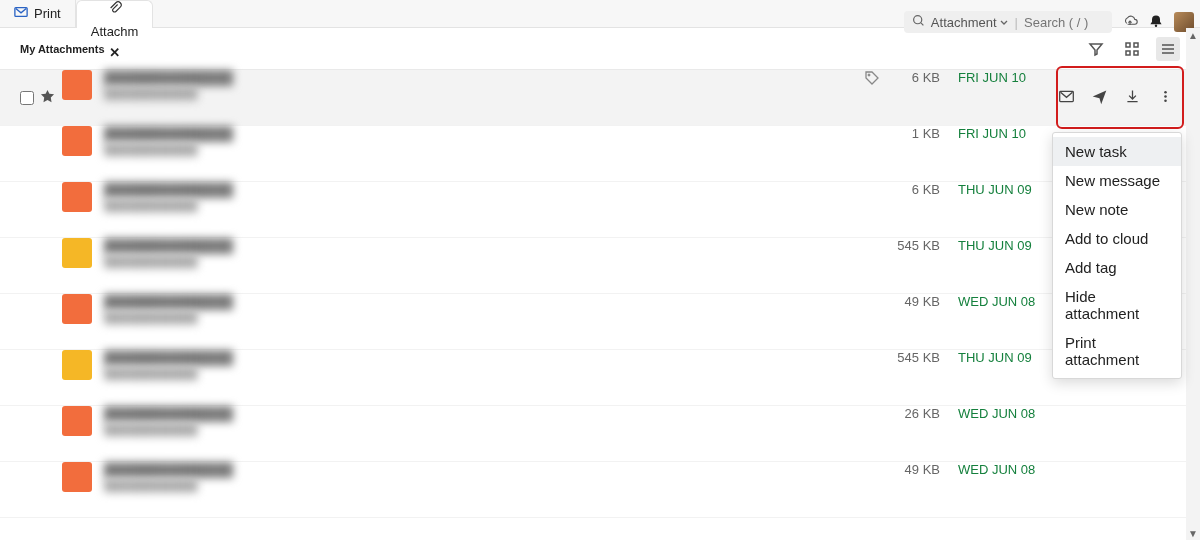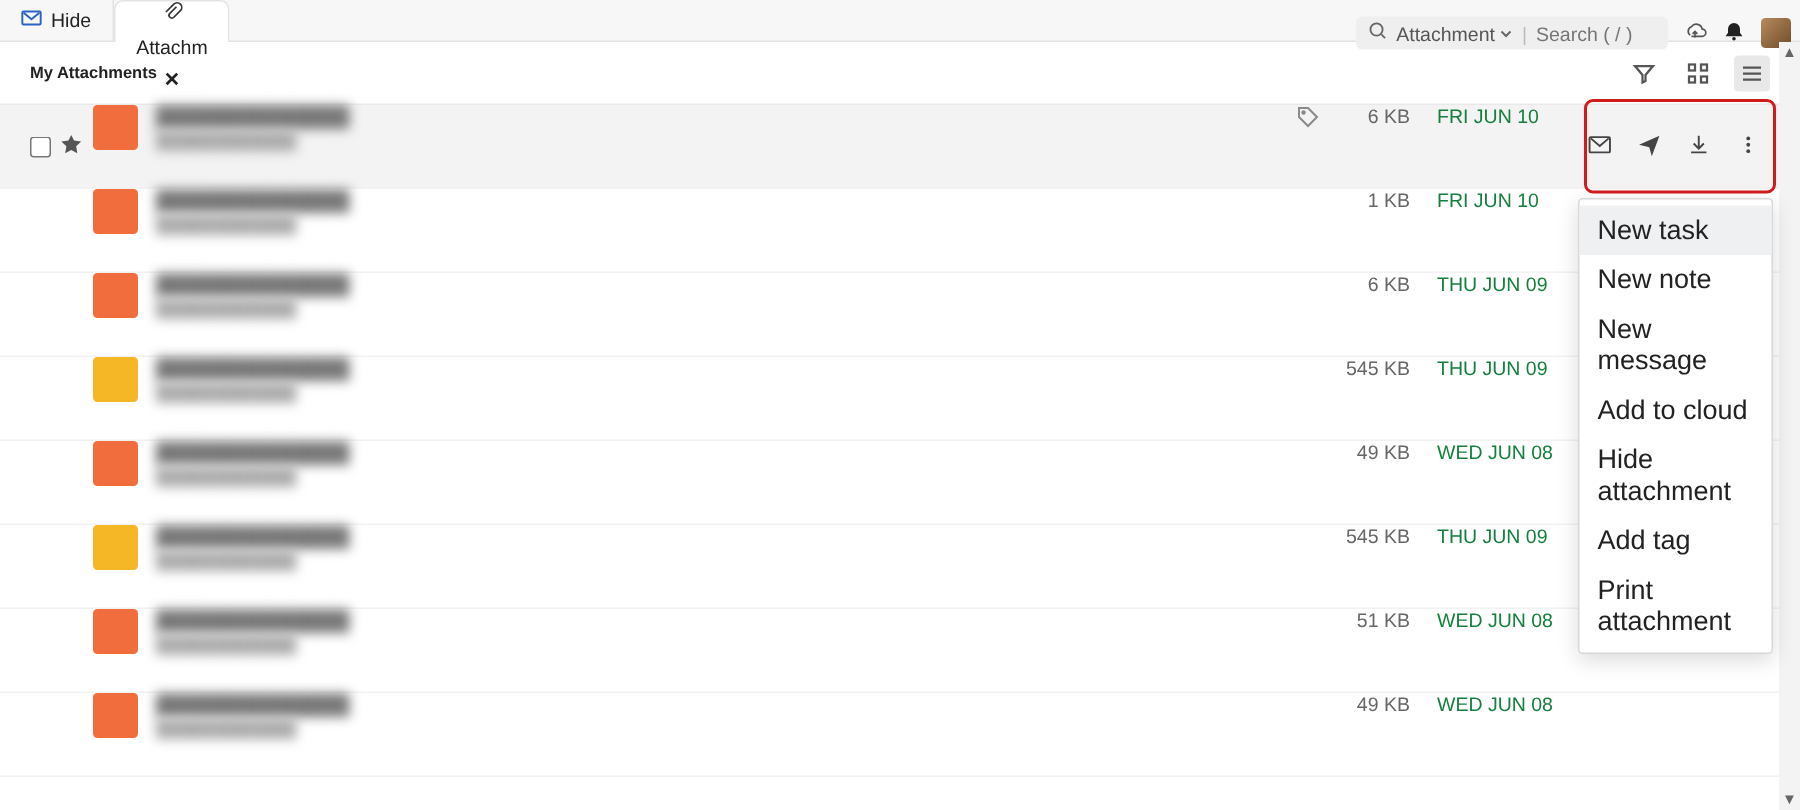--- a/index.html
+++ b/index.html
@@ -39,39 +39,39 @@
   .fname { filter: blur(4px); color:#777; font-weight:600; background:rgba(0,0,0,0.02); display:inline-block; }
   .fmeta { filter: blur(4px); color:#aaa; font-size:11px; margin-top:2px; display:inline-block; }
   .tagicon svg { width:16px; height:16px; stroke:#888; fill:none; }
   .size { width: 60px; text-align: right; color:#666; font-size:13px; }
   .date { width: 120px; text-align: left; padding-left: 18px; color:#15803d; font-size:13px; }
   .row-actions { width: 120px; display:flex; justify-content:flex-end; gap:16px; align-items:center; }
   .row-actions svg { width:17px; height:17px; }
   .row.first .row-actions { outline: 2px solid #d21c1c; outline-offset: 2px; padding: 4px 6px; border-radius:2px; }
 
   .menu { position: absolute; top: 132px; right: 18px; width: 130px; background:#fff; border:1px solid #d8d8d8; border-radius:3px; box-shadow: 0 4px 14px rgba(0,0,0,.15); padding:4px 0; z-index:10; }
-  .menu-item { padding: 6px 12px; font-size: 18px; cursor:pointer; }
+  .menu-item { padding: 6px 12px; font-size: 15px; cursor:pointer; }
   .menu-item.hl { background:#eef0f2; }
 
   .vscroll { position:absolute; right:0; top:28px; bottom:0; width:14px; background:#f3f3f3; }
   .vscroll .up, .vscroll .down { height:14px; display:flex; align-items:center; justify-content:center; color:#666; font-size:10px; }
   .vscroll .down { position:absolute; bottom:0; width:100%; }
 </style>
 </head>
 <body>
 
 <div class="tabbar">
   <div class="tab">
     <span class="tab-icon">
       <svg viewBox="0 0 16 16">
           <rect x="1" y="3" width="14" height="10" rx="1" fill="none" stroke="#2a63c4" stroke-width="1.5"></rect>
           <path d="M2 4l6 5 6-5" fill="none" stroke="#2a63c4" stroke-width="1.5"></path>
         </svg>
     </span>
-    <span>Hide</span>
+    <span>Print</span>
   </div>
   <div class="tab active">
     <span class="tab-icon">
       <svg viewBox="0 0 16 16">
           <path d="M11 4l-5 5a2 2 0 1 0 3 3l5-5a3.5 3.5 0 1 0-5-5L3 8" fill="none" stroke="#333" stroke-width="1.3"></path>
         </svg>
     </span>
     <span>Attachm</span>
     <span class="close">✕</span>
   </div>
@@ -208,40 +208,40 @@
       <div class="thumb yellow"></div>
       <div class="nameblock"><div class="fname">██████████████</div><br><div class="fmeta">████████████</div></div>
       <div class="size">545 KB</div>
       <div class="date">THU JUN 09</div>
       <div class="row-actions"></div>
     </div>
     <div class="row">
       <div class="controls"></div>
       <div class="thumb orange"></div>
       <div class="nameblock"><div class="fname">██████████████</div><br><div class="fmeta">████████████</div></div>
-      <div class="size">51 KB</div>
+      <div class="size">26 KB</div>
       <div class="date">WED JUN 08</div>
       <div class="row-actions"></div>
     </div>
     <div class="row">
       <div class="controls"></div>
       <div class="thumb orange"></div>
       <div class="nameblock"><div class="fname">██████████████</div><br><div class="fmeta">████████████</div></div>
       <div class="size">49 KB</div>
       <div class="date">WED JUN 08</div>
       <div class="row-actions"></div>
     </div>
   </div>
 
 <div class="menu" id="menu">
     <div class="menu-item hl">New task</div>
+    <div class="menu-item">New message</div>
     <div class="menu-item">New note</div>
-    <div class="menu-item">New message</div>
     <div class="menu-item">Add to cloud</div>
+    <div class="menu-item">Add tag</div>
     <div class="menu-item">Hide attachment</div>
-    <div class="menu-item">Add tag</div>
     <div class="menu-item">Print attachment</div>
   </div>
 
 <div class="vscroll">
   <div class="up">▲</div>
   <div class="down">▼</div>
 </div>
 
 </body></html>

